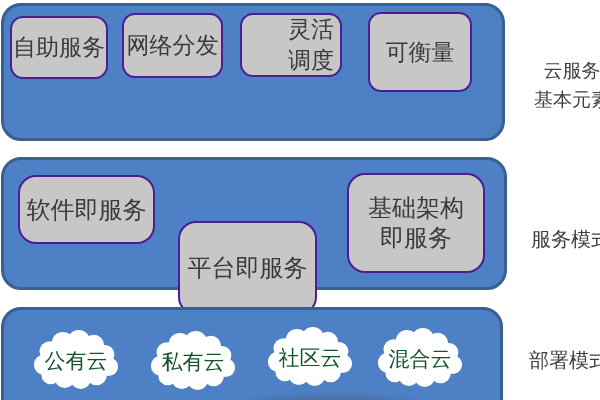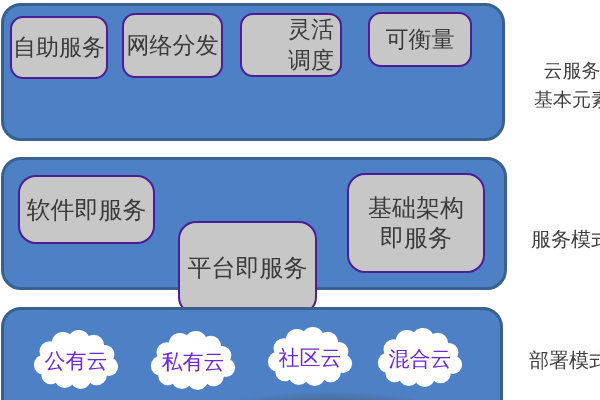--- a/index.html
+++ b/index.html
@@ -31,21 +31,21 @@
   }
   .mid{font-size:24px;}
   .wrapbox{width:100px;text-align:center;line-height:1.25;}
   .cloud{
     position:absolute;width:96px;height:58px;
   }
   .cloud svg{position:absolute;left:0;top:0;width:100%;height:100%;overflow:visible;}
   .cloud .ctext{
     position:absolute;left:0;top:2px;right:0;bottom:0;
     display:flex;align-items:center;justify-content:center;
-    font-size:21px;color:#6d28d9;
+    font-size:21px;color:#14532d;
   }
   .rlabel{
     position:absolute;color:#3f3f3f;white-space:nowrap;
   }
   .rlabel.two{
     white-space:normal;width:78px;text-align:center;
     font-size:19px;line-height:29px;
   }
   .rlabel.one{font-size:20px;}
   #edge-smudge{
@@ -62,21 +62,21 @@
   <div class="panel" style="left:1px;top:3px;width:504px;height:138px;"></div>
   <div class="gbox row1" style="left:10px;top:16px;width:98px;height:63px;">
     <span>自助服务</span>
   </div>
   <div class="gbox row1" style="left:122px;top:13px;width:101px;height:65px;">
     <span>网络分发</span>
   </div>
   <div class="gbox row1" style="left:240px;top:13px;width:102px;height:64px;padding-left:46px;">
     <span>灵活调度</span>
   </div>
-  <div class="gbox row1" style="left:368px;top:12px;width:104px;height:55px;">
+  <div class="gbox row1" style="left:368px;top:12px;width:104px;height:80px;">
     <span>可衡量</span>
   </div>
   <div class="rlabel two" style="left:533px;top:56px;">
     <div>云服务</div>
     <div>基本元素</div>
   </div>
 
   <div class="panel" style="left:1px;top:157px;width:506px;height:133px;"></div>
   <div class="gbox big mid" style="left:18px;top:175px;width:137px;height:69px;">
     <span>软件即服务</span>

